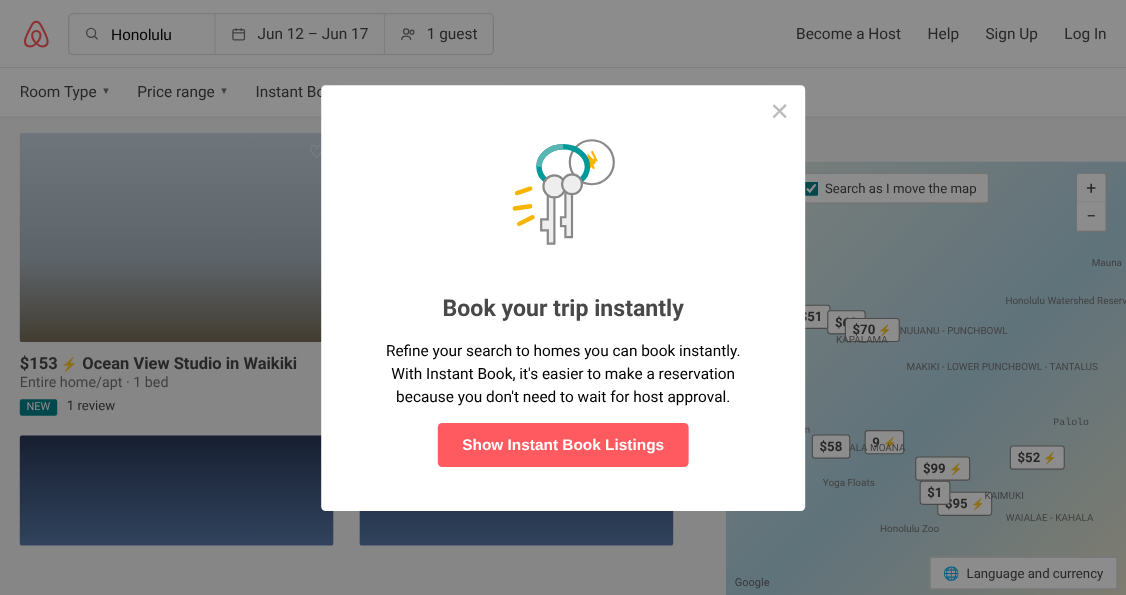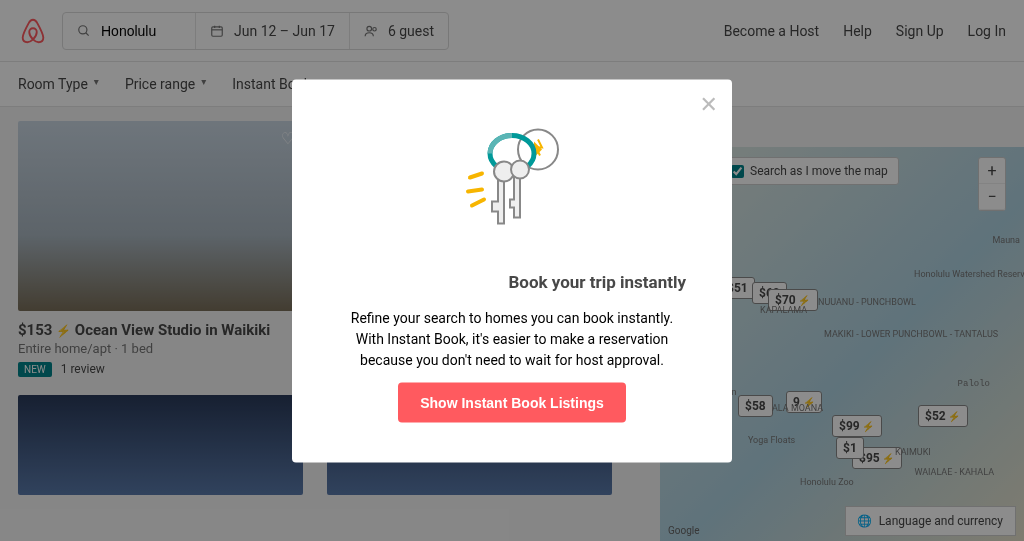--- a/index.html
+++ b/index.html
@@ -46,21 +46,21 @@
 .zoom div { height:26px; display:flex; align-items:center; justify-content:center; border-bottom:1px solid #eee; }
 .ptag { position:absolute; background:#fff; border:1px solid #888; border-radius:3px; font-size:12px; font-weight:700; padding:3px 6px; white-space:nowrap; }
 .ptag .b { font-size:10px; }
 .mlabel { position:absolute; font-size:9px; color:#777; white-space:nowrap; }
 .lang { position:absolute; bottom:8px; right:8px; background:#fff; border:1px solid #ccc; font-size:12px; padding:7px 12px; display:flex; align-items:center; gap:6px; }
 
 
 .overlay { position:absolute; inset:0; background:rgba(0,0,0,.45); z-index:50; }
 .modal { position:absolute; top:50%; left:50%; transform:translate(-50%,-50%); width:440px; background:#fff; border-radius:4px; z-index:60; padding:34px 46px 40px; text-align:center; }
 .modal .close { position:absolute; top:12px; right:14px; font-size:22px; color:#bbb; cursor:pointer; background:none; border:none; }
-.modal h2 { font-size:17px; font-weight:700; margin:18px 0 16px; color:#484848;text-align:right; }
+.modal h2 { font-size:21px; font-weight:700; margin:18px 0 16px; color:#484848; }
 .modal p { font-size:14px; color:#000000; line-height:1.5; margin-bottom:12px; }
 .modal .cta { background:#ff5a5f; color:#fff; border:none; padding:12px 22px; font-size:14px; font-weight:700; border-radius:4px; cursor:pointer; }
 .modal .ill { width:140px; height:140px; margin:0 auto; }
 .modal .ill svg { width:100%; height:100%; }
 
 .attrib { position:absolute; bottom:8px; left:8px; font-size:10px; color:#666; }
 </style>
 </head>
 <body>
 
@@ -87,21 +87,21 @@
           <line x1="16" y1="3" x2="16" y2="7"></line>
         </svg>
       <span>Jun 12 – Jun 17</span>
     </div>
     <div class="search-cell">
       <svg class="ic" viewBox="0 0 24 24" fill="none" stroke="currentColor" stroke-width="2">
           <circle cx="9" cy="8" r="4"></circle>
           <path d="M2 21c0-4 3-6 7-6s7 2 7 6"></path>
           <circle cx="18" cy="9" r="3"></circle>
         </svg>
-      <span>6 guest</span>
+      <span>1 guest</span>
     </div>
   </div>
   <div class="sp"></div>
   <div class="nav-links">
     <a>Become a Host</a>
     <a>Help</a>
     <a>Sign Up</a>
     <a>Log In</a>
   </div>
 </div>

